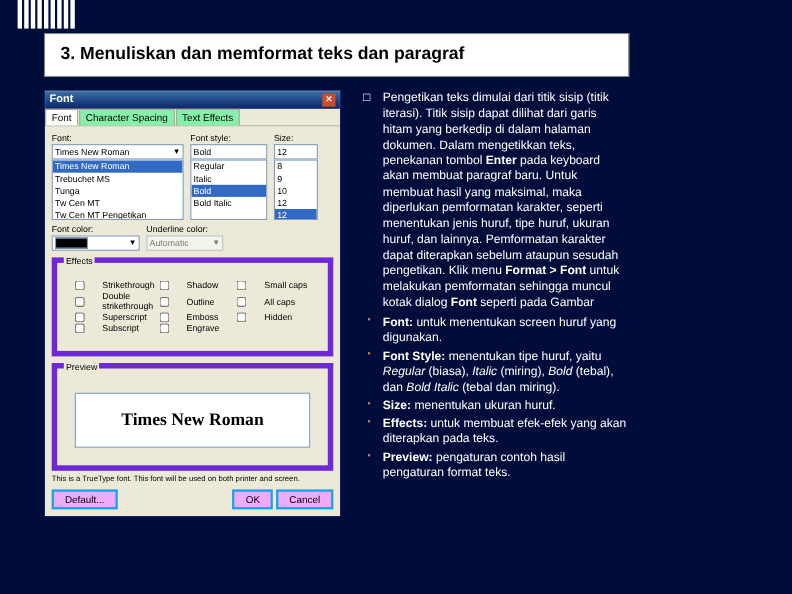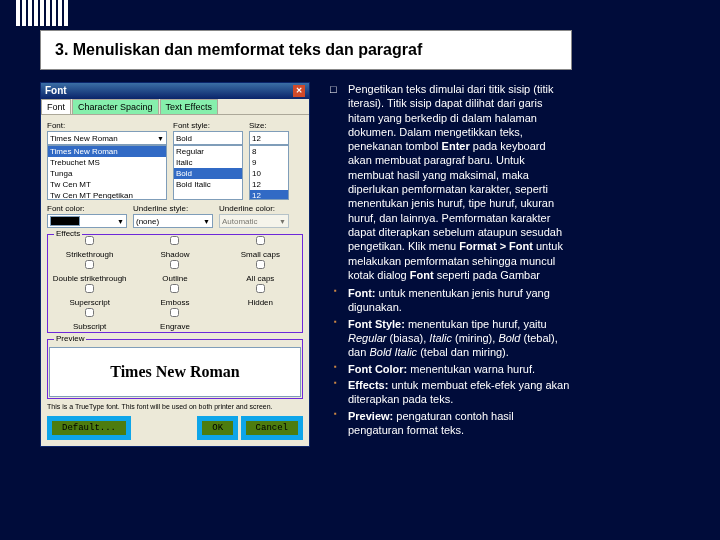--- a/index.html
+++ b/index.html
@@ -19,29 +19,29 @@
   .dlg-body { padding: 6px; background: #ece9d8; }
   .row { display: flex; gap: 6px; margin-bottom: 4px; }
   .fld { display: flex; flex-direction: column; font-size: 8px; }
   .lbl { margin-bottom: 1px; }
   .combo { background: #fff; border: 1px solid #7f9db9; height: 14px; padding: 0 2px; font-size: 8px; display: flex; align-items: center; justify-content: space-between; }
   .combo .arrow { font-size: 7px; color: #000; }
   .listbox { background: #fff; border: 1px solid #7f9db9; font-size: 8px; overflow: hidden; }
   .listbox .item { padding: 0 2px; line-height: 11px; white-space: nowrap; }
   .listbox .item.sel { background: #316ac5; color: #fff; }
   .color-swatch { width: 30px; height: 10px; border: 1px solid #7f9db9; background: #000; display: inline-block; }
-  .group { border: 1px solid #6d28d9; padding: 1px; margin-top: 6px; position: relative; }
+  .group { border: 5px solid #6d28d9; padding: 16px; margin-top: 6px; position: relative; }
   .group-label { position: absolute; top: -6px; left: 6px; background: #ece9d8; padding: 0 2px; font-size: 8px; }
   .check-grid { display: grid; grid-template-columns: 1fr 1fr 1fr; gap: 1px 4px; }
-  .check { display: flex; align-items: center; font-size: 8px; gap: 5px; flex-direction: column; }
+  .check { display: flex; align-items: center; font-size: 8px; gap: 16px; }
   .check input { width: 9px; height: 9px; }
   .preview-box { background: #fff; border: 1px solid #7f9db9; height: 50px; display: flex; align-items: center; justify-content: center; font-family: 'Times New Roman', serif; font-size: 16px; margin-top: 6px; }
   .preview-note { font-size: 7px; margin: 4px 0; }
   .btn-row { display: flex; justify-content: space-between; margin-top: 6px; }
-  .btn { background: #4d7c0f; border: 5px solid #0ea5e9; padding: 2px 10px; font-size: 9px; cursor: pointer; font-family: Liberation Mono, monospace; }
+  .btn { background: #f0abfc; border: 2px solid #0ea5e9; padding: 2px 10px; font-size: 9px; cursor: pointer; }
   .text-col ul.square { list-style: none; padding-left: 18px; margin-bottom: 4px; }
   .text-col ul.square li::before { content: "□"; position: absolute; margin-left: -18px; }
   .text-col ul.bullet { list-style: none; padding-left: 18px; }
   .text-col ul.bullet li { margin-bottom: 2px; }
   .text-col ul.bullet li::before { content: "▪"; color: #cc8844; position: absolute; margin-left: -14px; font-size: 8px; }
   .deco { position: absolute; top: 0; left: 16px; display: flex; gap: 2px; }
   .deco span { width: 4px; height: 26px; background: #fff; display: inline-block; }
 </style>
 </head>
 <body>
@@ -116,27 +116,20 @@
             </div>
           </div>
           <div class="row">
             <div class="fld" style="width:80px">
               <span class="lbl">Font color:</span>
               <div class="combo">
                   <span class="color-swatch"></span>
                   <span class="arrow">▼</span>
                 </div>
             </div>
-            <div class="fld" style="width:80px">
-              <span class="lbl">Underline style:</span>
-              <div class="combo">
-                  <span>(none)</span>
-                  <span class="arrow">▼</span>
-                </div>
-            </div>
             <div class="fld" style="width:70px">
               <span class="lbl">Underline color:</span>
               <div class="combo" style="opacity:.5">
                   <span>Automatic</span>
                   <span class="arrow">▼</span>
                 </div>
             </div>
           </div>
           <div class="group">
             <span class="group-label">Effects</span>
@@ -204,21 +197,21 @@
         </div>
       </div>
     </div>
     <div class="text-col">
       <ul class="square">
         <li>
           <span>Pengetikan teks dimulai dari titik sisip (titik iterasi). Titik sisip dapat dilihat dari garis hitam yang berkedip di dalam halaman dokumen. Dalam mengetikkan teks, penekanan tombol </span><b>Enter</b><span> pada keyboard akan membuat paragraf baru. Untuk membuat hasil yang maksimal, maka diperlukan pemformatan karakter, seperti menentukan jenis huruf, tipe huruf, ukuran huruf, dan lainnya. Pemformatan karakter dapat diterapkan sebelum ataupun sesudah pengetikan. Klik menu </span><b>Format &gt; Font</b><span> untuk melakukan pemformatan sehingga muncul kotak dialog </span><b>Font</b><span> seperti pada Gambar</span>
         </li>
       </ul>
       <ul class="bullet">
-        <li><b>Font:</b><span> untuk menentukan jenis huruf yang digunakan.</span></li>
+        <li><b>Font:</b><span> untuk menentukan screen huruf yang digunakan.</span></li>
         <li><b>Font Style:</b><span> menentukan tipe huruf, yaitu </span><i>Regular</i><span> (biasa), </span><i>Italic</i><span> (miring), </span><i>Bold</i><span> (tebal), dan </span><i>Bold Italic</i><span> (tebal dan miring).</span></li>
-        <li><b>Font Color:</b><span> menentukan warna huruf.</span></li>
+        <li><b>Size:</b><span> menentukan ukuran huruf.</span></li>
         <li><b>Effects:</b><span> untuk membuat efek-efek yang akan diterapkan pada teks.</span></li>
         <li><b>Preview:</b><span> pengaturan contoh hasil pengaturan format teks.</span></li>
       </ul>
     </div>
   </div>
 </div>
 
 </body></html>

